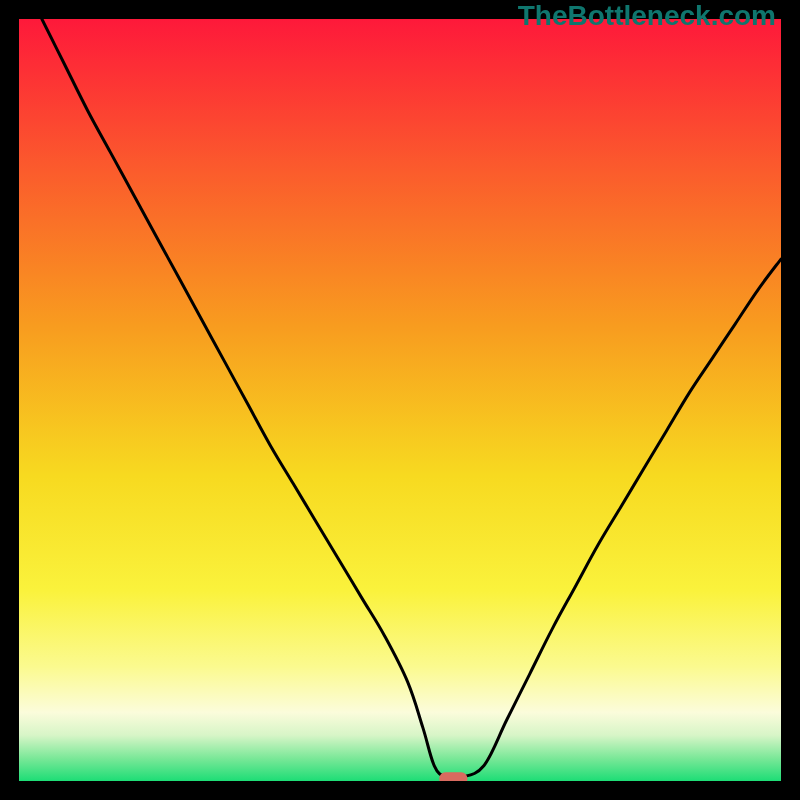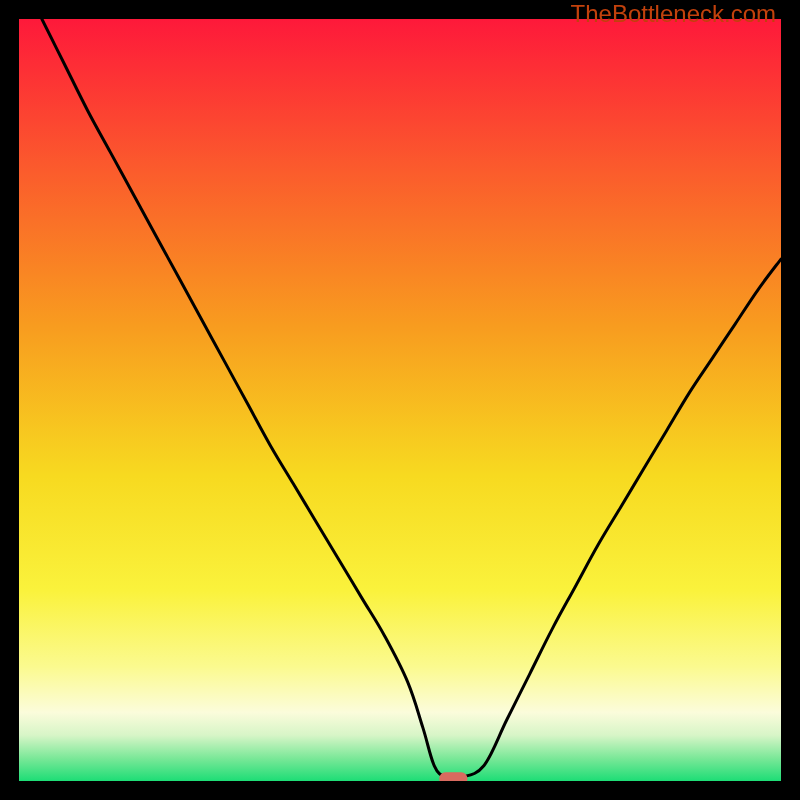--- a/index.html
+++ b/index.html
@@ -22,23 +22,23 @@
     left: 19px;
     top: 19px;
     width: 762px;
     height: 762px;
     overflow: hidden;
   }
   .watermark {
     position: absolute;
     top: 0px;
     right: 24px;
-    color: #c2410c;
-    font-size: 24px;
-    font-weight: 400;
+    color: #0f766e;
+    font-size: 28px;
+    font-weight: 700;
     letter-spacing: 0px;
     z-index: 10;
   }
 </style>
 </head>
 <body>
 
 <div class="frame">
   <div class="watermark">TheBottleneck.com</div>
   <div class="plot-area">

